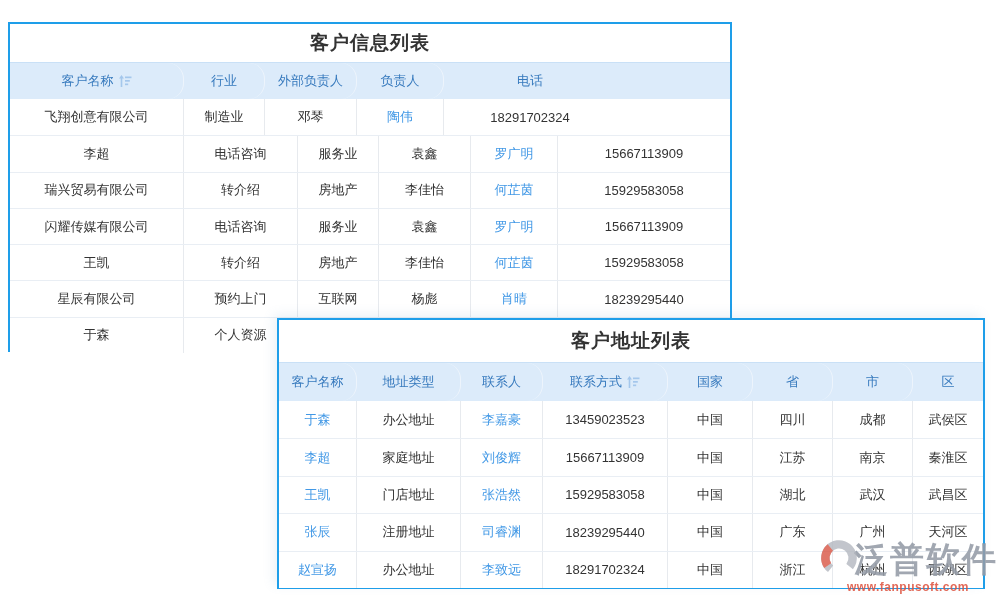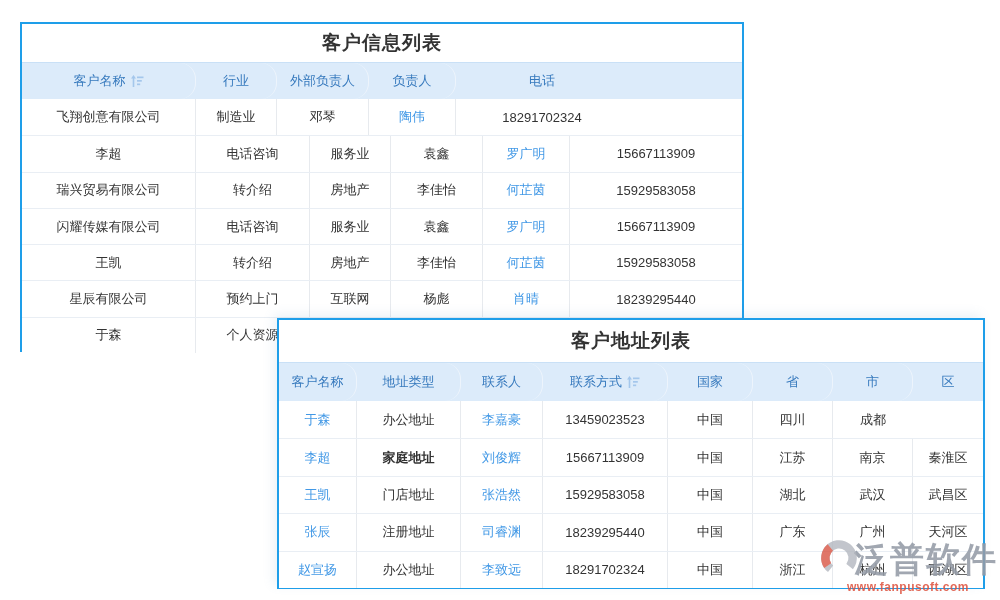--- a/index.html
+++ b/index.html
@@ -5,21 +5,21 @@
   html,body { margin:0; padding:0; }
   body {
     width:1000px; height:600px; position:relative; overflow:hidden;
     background:#ffffff;
     font-family:"Liberation Sans", sans-serif;
   }
   .card {
     position:absolute; background:#ffffff;
     border:2px solid #1e9ee9; box-sizing:border-box;
   }
-  #customers-card { left:20px; top:22px; width:724px; height:330px; z-index:1;text-align:right; --row-h:36.3px; --head-h:36px; --title-h:38px; }
+  #customers-card { left:8px; top:22px; width:724px; height:330px; z-index:1;text-align:right; --row-h:36.3px; --head-h:36px; --title-h:38px; }
   #addresses-card { left:277px; top:318px; width:708px; height:271px; z-index:2; --row-h:37.4px; --head-h:38px; --title-h:42px;
     box-shadow:-4px -4px 10px rgba(110,150,190,0.12); }
   .card-title {
     height:var(--title-h); display:flex; align-items:center; justify-content:center;
     font-size:19px; font-weight:bold; color:#333333; letter-spacing:1px;
   }
   .thead {
     display:flex; background:#dcebfa; border-top:1px solid #c9e0f6;
     height:var(--head-h);
   }
@@ -179,24 +179,25 @@
     </div>
   <div class="tbody">
       <div class="tr">
         <div class="td link" style="width: 78px;">于森</div>
         <div class="td" style="width: 104px;">办公地址</div>
         <div class="td link" style="width: 82px;">李嘉豪</div>
         <div class="td" style="width: 125px;">13459023523</div>
         <div class="td" style="width: 85px;">中国</div>
         <div class="td" style="width: 80px;">四川</div>
         <div class="td" style="width: 80px;">成都</div>
+        <div class="td" style="width: 70px;">武侯区</div>
       </div>
       <div class="tr">
         <div class="td link" style="width: 78px;">李超</div>
-        <div class="td" style="width: 104px; font-weight: bold;">家庭地址</div>
+        <div class="td" style="width: 104px;">家庭地址</div>
         <div class="td link" style="width: 82px;">刘俊辉</div>
         <div class="td" style="width: 125px;">15667113909</div>
         <div class="td" style="width: 85px;">中国</div>
         <div class="td" style="width: 80px;">江苏</div>
         <div class="td" style="width: 80px;">南京</div>
         <div class="td" style="width: 70px;">秦淮区</div>
       </div>
       <div class="tr">
         <div class="td link" style="width: 78px;">王凯</div>
         <div class="td" style="width: 104px;">门店地址</div>

